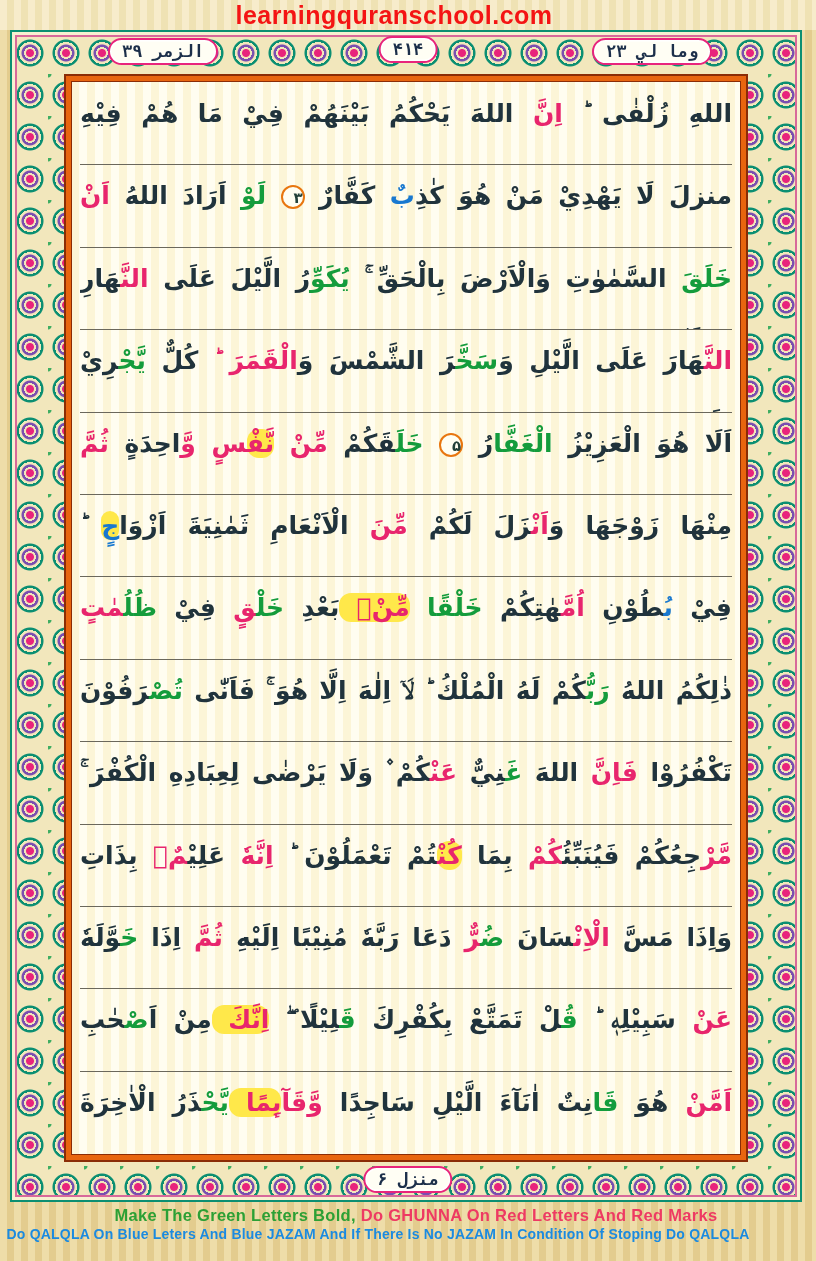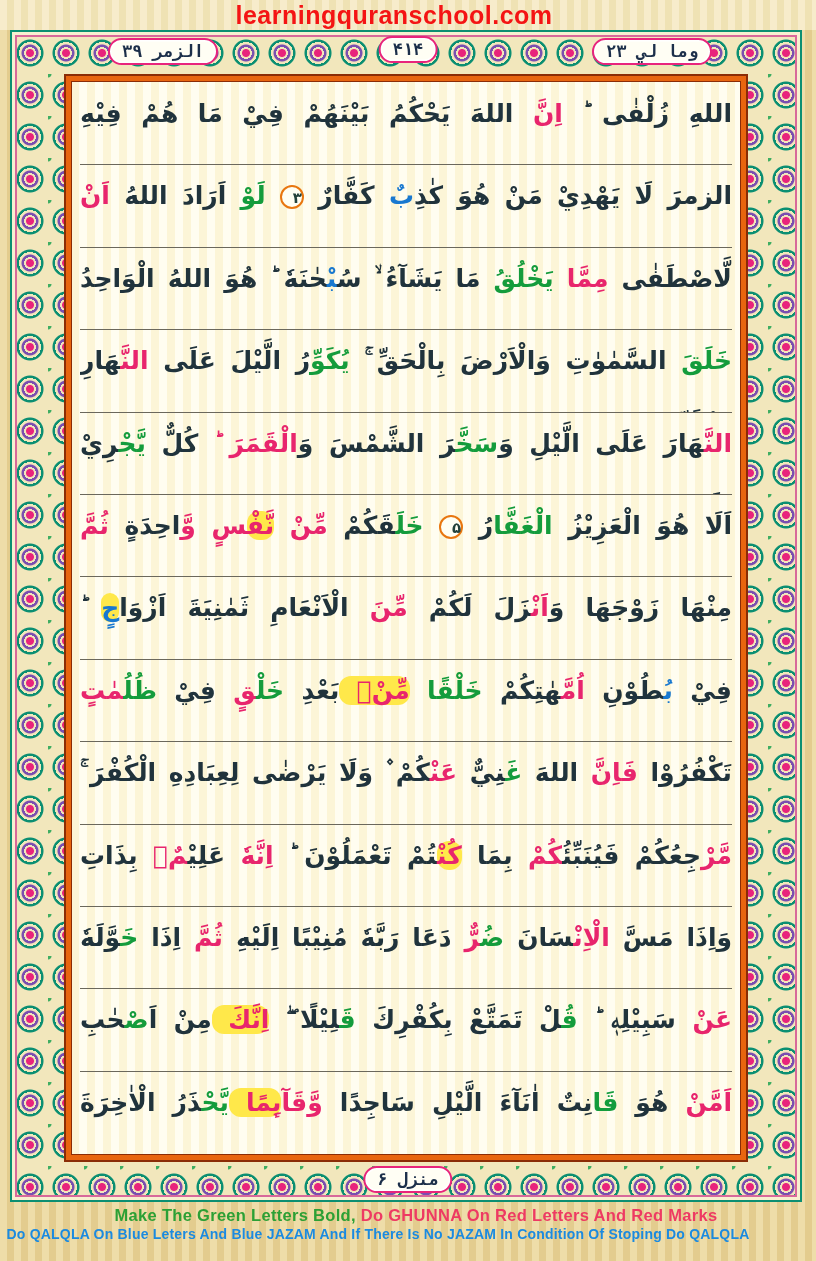--- a/index.html
+++ b/index.html
@@ -64,27 +64,27 @@
 <body>
 
 <div class="page"></div>
 <div class="top-strip"></div>
 <div class="site-title">learningquranschool.com</div>
 
 <div class="frame">
   <div class="inner">
     <div class="text-block">
         <div class="aya-line"><span class="seg seg-ink">اللهِ زُلْفٰى ؕ </span><span class="seg seg-red">اِنَّ </span><span class="seg seg-ink">اللهَ يَحْكُمُ بَيْنَهُمْ فِيْ مَا هُمْ فِيْهِ </span></div>
-        <div class="aya-line"><span class="seg seg-ink">الزمرَ لَا يَهْدِيْ مَنْ هُوَ كٰذِ</span><span class="seg seg-blue">بٌ</span><span class="seg seg-ink"> كَفَّارٌ </span><span class="verse-badge">۳</span><span class="seg seg-green"> لَوْ </span><span class="seg seg-ink">اَرَادَ اللهُ </span><span class="seg seg-red">اَنْ </span></div>
-        <div class="aya-line"><span class="seg seg-ink">لَّاصْطَفٰى </span><span class="seg seg-red">مِمَّا </span><span class="seg seg-green">يَخْلُقُ </span><span class="seg seg-ink">مَا يَشَآءُ ۙ سُ</span><span class="seg seg-blue">بْ</span><span class="seg seg-ink">حٰنَهٗ ؕ هُوَ اللهُ الْوَاحِدُ </span></div>
+        <div class="aya-line"><span class="seg seg-ink">منزلَ لَا يَهْدِيْ مَنْ هُوَ كٰذِ</span><span class="seg seg-blue">بٌ</span><span class="seg seg-ink"> كَفَّارٌ </span><span class="verse-badge">۳</span><span class="seg seg-green"> لَوْ </span><span class="seg seg-ink">اَرَادَ اللهُ </span><span class="seg seg-red">اَنْ </span></div>
         <div class="aya-line"><span class="seg seg-green">خَلَقَ </span><span class="seg seg-ink">السَّمٰوٰتِ وَالْاَرْضَ بِالْحَقِّ ۚ </span><span class="seg seg-green">يُكَوِّ</span><span class="seg seg-ink">رُ الَّيْلَ عَلَى </span><span class="seg seg-red">النَّ</span><span class="seg seg-ink">هَارِ وَيُكَوِّرُ</span></div>
         <div class="aya-line"><span class="seg seg-red">النَّ</span><span class="seg seg-ink">هَارَ عَلَى الَّيْلِ وَ</span><span class="seg seg-green">سَخَّ</span><span class="seg seg-ink">رَ الشَّمْسَ وَ</span><span class="seg seg-red">الْقَمَرَ ؕ </span><span class="seg seg-ink">كُلٌّ </span><span class="seg seg-green">يَّجْ</span><span class="seg seg-ink">رِيْ لِاَجَلٍ </span></div>
         <div class="aya-line"><span class="seg seg-ink">اَلَا هُوَ الْعَزِيْزُ </span><span class="seg seg-green">الْغَفَّا</span><span class="seg seg-ink">رُ </span><span class="verse-badge">۵</span><span class="seg seg-ink"> </span><span class="seg seg-green">خَلَ</span><span class="seg seg-ink">قَكُمْ </span><span class="seg seg-red">مِّنْ </span><span class="seg seg-red hl">نَّفْ</span><span class="seg seg-red">سٍ وَّ</span><span class="seg seg-ink">احِدَةٍ </span><span class="seg seg-red">ثُمَّ </span></div>
         <div class="aya-line"><span class="seg seg-ink">مِنْهَا زَوْجَهَا وَ</span><span class="seg seg-red">اَنْ</span><span class="seg seg-ink">زَلَ لَكُمْ </span><span class="seg seg-red">مِّنَ </span><span class="seg seg-ink">الْاَنْعَامِ ثَمٰنِيَةَ اَزْوَا</span><span class="seg seg-blue hl">جٍ</span><span class="seg seg-ink"> ؕ </span></div>
         <div class="aya-line"><span class="seg seg-ink">فِيْ </span><span class="seg seg-blue">بُ</span><span class="seg seg-ink">طُوْنِ </span><span class="seg seg-red">اُمَّ</span><span class="seg seg-ink">هٰتِكُمْ </span><span class="seg seg-green">خَلْقًا </span><span class="seg seg-red hl">مِّنْۢ </span><span class="seg seg-ink">بَعْدِ </span><span class="seg seg-green">خَلْ</span><span class="seg seg-red">قٍ </span><span class="seg seg-ink">فِيْ </span><span class="seg seg-green">ظُلُ</span><span class="seg seg-red">مٰتٍ </span></div>
+        <div class="aya-line"><span class="seg seg-ink">ذٰلِكُمُ اللهُ </span><span class="seg seg-green">رَبُّ</span><span class="seg seg-ink">كُمْ لَهُ الْمُلْكُ ؕ لَاۤ اِلٰهَ اِلَّا هُوَ ۚ فَاَنّٰى </span><span class="seg seg-green">تُصْ</span><span class="seg seg-ink">رَفُوْنَ </span></div>
         <div class="aya-line"><span class="seg seg-ink">تَكْفُرُوْا </span><span class="seg seg-red">فَاِنَّ </span><span class="seg seg-ink">اللهَ </span><span class="seg seg-green">غَ</span><span class="seg seg-ink">نِيٌّ </span><span class="seg seg-red">عَنْ</span><span class="seg seg-ink">كُمْ ۫ وَلَا يَرْضٰى لِعِبَادِهِ الْكُفْرَ ۚ وَ</span></div>
         <div class="aya-line"><span class="seg seg-red">مَّرْ</span><span class="seg seg-ink">جِعُكُمْ فَيُنَبِّئُ</span><span class="seg seg-red">كُمْ </span><span class="seg seg-ink">بِمَا </span><span class="seg seg-red hl">كُنْ</span><span class="seg seg-ink">تُمْ تَعْمَلُوْنَ ؕ </span><span class="seg seg-red">اِنَّهٗ </span><span class="seg seg-ink">عَلِيْ</span><span class="seg seg-red">مٌۢ </span><span class="seg seg-ink">بِذَاتِ </span></div>
         <div class="aya-line"><span class="seg seg-ink">وَاِذَا مَسَّ </span><span class="seg seg-red">الْاِنْ</span><span class="seg seg-ink">سَانَ </span><span class="seg seg-green">ضُ</span><span class="seg seg-red">رٌّ </span><span class="seg seg-ink">دَعَا رَبَّهٗ مُنِيْبًا اِلَيْهِ </span><span class="seg seg-red">ثُمَّ </span><span class="seg seg-ink">اِذَا </span><span class="seg seg-green">خَ</span><span class="seg seg-ink">وَّلَهٗ نِعْمَةً</span></div>
         <div class="aya-line"><span class="seg seg-red">عَنْ </span><span class="seg seg-ink">سَبِيْلِهٖ ؕ </span><span class="seg seg-green">قُ</span><span class="seg seg-ink">لْ تَمَتَّعْ بِكُفْرِكَ </span><span class="seg seg-green">قَ</span><span class="seg seg-ink">لِيْلًا ۖ </span><span class="seg seg-red hl">اِنَّكَ </span><span class="seg seg-ink">مِنْ اَ</span><span class="seg seg-green">صْ</span><span class="seg seg-ink">حٰبِ </span></div>
         <div class="aya-line"><span class="seg seg-red">اَمَّنْ </span><span class="seg seg-ink">هُوَ </span><span class="seg seg-green">قَا</span><span class="seg seg-ink">نِتٌ اٰنَآءَ الَّيْلِ سَاجِدًا </span><span class="seg seg-red">وَّقَآ</span><span class="seg seg-red hl">ىِٕمًا </span><span class="seg seg-green">يَّحْ</span><span class="seg seg-ink">ذَرُ الْاٰخِرَةَ وَيَرْجُوْا</span></div>
       </div>
   </div>
 </div>
 
 <div class="cartouche cart-left">الزمر ۳۹</div>

